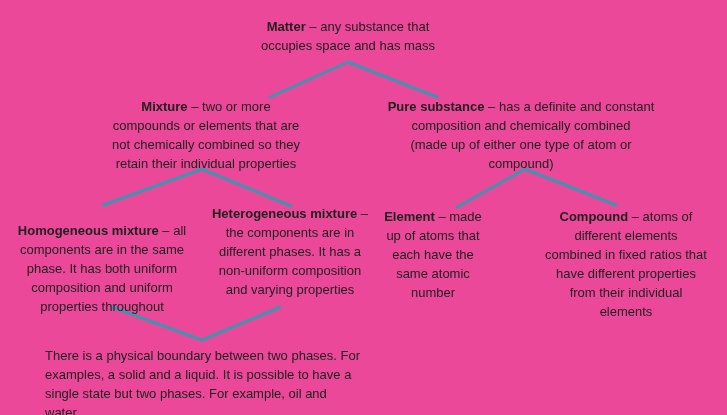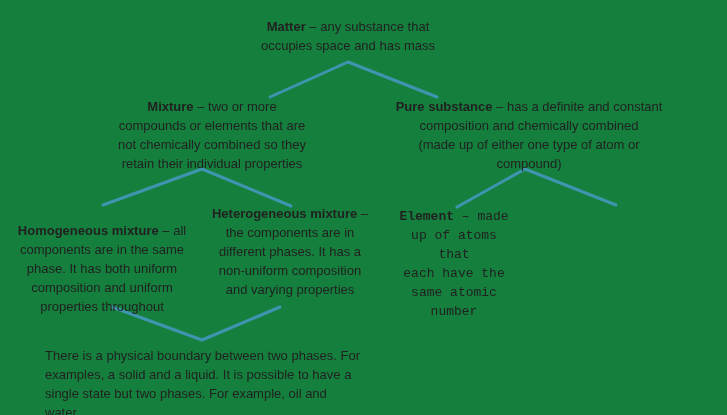--- a/index.html
+++ b/index.html
@@ -33,32 +33,32 @@
   }
   .node {
     position: absolute;
     text-align: center;
     white-space: pre-line;
   }
   .node .term {
     font-weight: bold;
   }
   .node-matter        { left: 250px; top: 17px;  width: 196px; }
-  .node-mixture       { left: 98px;  top: 97px;  width: 228px; }
-  .node-pure          { left: 392px; top: 97px;  width: 274px; }
+  .node-mixture       { left: 92px;  top: 97px;  width: 228px; }
+  .node-pure          { left: 384px; top: 97px;  width: 274px; }
   .node-homogeneous   { left: 10px;  top: 207px; width: 184px; margin-top: 14px; }
   .node-heterogeneous { left: 198px; top: 204px; width: 184px; }
-  .node-element       { left: 397px; top: 207px; width: 114px; font-family: Liberation Mono, monospace; }
+  .node-element       { left: 376px; top: 207px; width: 114px; }
   .node-compound      { left: 532px; top: 207px; width: 188px; }
   .node-phase-note    { left: 45px;  top: 346px; width: 316px; text-align: left; }
 </style>
 </head>
 <body>
 
-<div class="canvas" style="color: rgb(33, 33, 33); background: #15803d;">
+<div class="canvas" style="color: rgb(33, 33, 33); background: #ec4899;">
 
   <svg class="connectors" viewBox="0 0 727 415" xmlns="http://www.w3.org/2000/svg">
     <polyline points="270,97 348,62 437,97" stroke="#3f95b0"></polyline>
     <polyline points="103,205 202,169 291,206" stroke="#3f95b0"></polyline>
     <polyline points="457,207 525,169 616,205" stroke="#3f95b0"></polyline>
     <polyline points="112,307 202,340 280,307" stroke="#3f95b0"></polyline>
   </svg>
 
   <div class="node node-matter"><span class="term">Matter</span> <span>– any substance that
 occupies space and has mass</span></div>
@@ -84,18 +84,24 @@
 different phases. It has a
 non-uniform composition
 and varying properties</span></div>
 
   <div class="node node-element"><span class="term">Element</span> <span>– made
 up of atoms that
 each have the
 same atomic
 number</span></div>
 
+  <div class="node node-compound"><span class="term">Compound</span> <span>– atoms of
+different elements
+combined in fixed ratios that
+have different properties
+from their individual
+elements</span></div>
 
   <div class="node node-phase-note"><span>There is a physical boundary between two phases. For
 examples, a solid and a liquid. It is possible to have a
 single state but two phases. For example, oil and water.</span></div>
 
 </div>
 
 </body></html>

